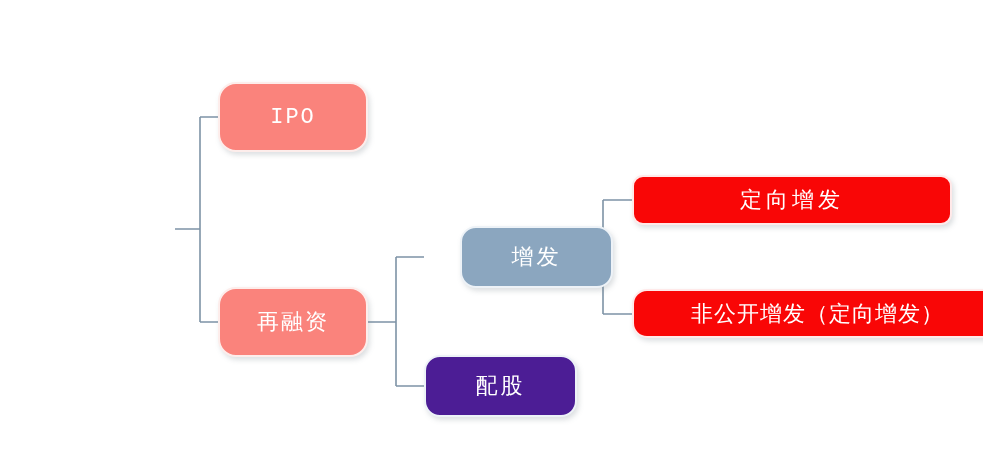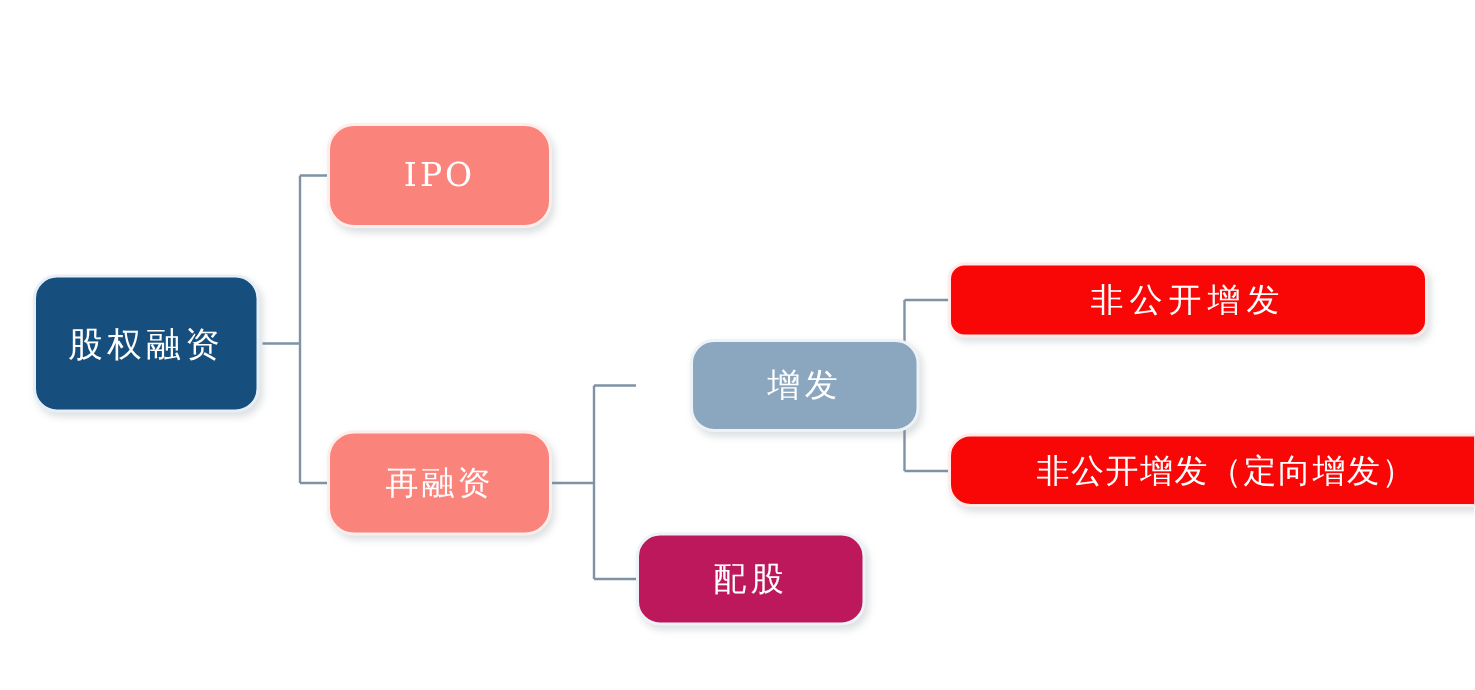--- a/index.html
+++ b/index.html
@@ -25,20 +25,21 @@
   .node {
     position: absolute;
     box-sizing: border-box;
     display: flex;
     align-items: center;
     justify-content: center;
     color: #ffffff;
     text-align: center;
     white-space: nowrap;
     box-shadow: 2px 3px 5px rgba(120, 130, 140, 0.25);
+    font-family: Liberation Mono, monospace;
   }
   .n-root {
     left: 22px;  top: 183px;  width: 151px; height: 92px;
     background: #164F7D;
     border: 2px solid #E6EFF7;
     border-radius: 16px;
     font-size: 23px;
     letter-spacing: 3px;
   }
   .n-ipo {
@@ -62,21 +63,21 @@
     left: 424px; top: 226px;  width: 153px; height: 62px;
     background: #8BA6BF;
     border: 2px solid #EDF2F7;
     border-radius: 16px;
     font-size: 22px;
     letter-spacing: 3px;
     margin-left: 36px;
   }
   .n-peigu {
     left: 424px; top: 355px;  width: 153px; height: 62px;
-    background: #be185d;
+    background: #4c1d95;
     border: 2px solid #EDF2F7;
     border-radius: 16px;
     font-size: 22px;
     letter-spacing: 3px;
   }
   .n-public {
     left: 632px; top: 175px;  width: 320px; height: 50px;
     background: #F90606;
     border: 2px solid #FFE9E9;
     border-radius: 11px;
@@ -102,41 +103,38 @@
 
   <svg class="connector-layer" width="983" height="460" viewBox="0 0 983 460" aria-hidden="true">
 
     <path d="M175 229 H200 M200 117 V322 M200 117 H218 M200 322 H218" fill="none" stroke="#7E93A6" stroke-width="1.6"></path>
 
     <path d="M368 322 H396 M396 257 V386 M396 257 H424 M396 386 H424" fill="none" stroke="#7E93A6" stroke-width="1.6"></path>
 
     <path d="M577 257 H603 M603 200 V314 M603 200 H632 M603 314 H632" fill="none" stroke="#7E93A6" stroke-width="1.6"></path>
   </svg>
 
-  <div class="node n-root">
-    <span class="label">股权融资</span>
-  </div>
 
   <div class="node n-ipo">
     <span class="label">IPO</span>
   </div>
 
   <div class="node n-refi">
     <span class="label">再融资</span>
   </div>
 
   <div class="node n-zengfa">
     <span class="label">增发</span>
   </div>
 
   <div class="node n-peigu">
     <span class="label">配股</span>
   </div>
 
   <div class="node n-public">
-    <span class="label">非公开增发</span>
+    <span class="label">定向增发</span>
   </div>
 
   <div class="node n-private">
     <span class="label">非公开增发（定向增发）</span>
   </div>
 
 </div>
 
 </body></html>

